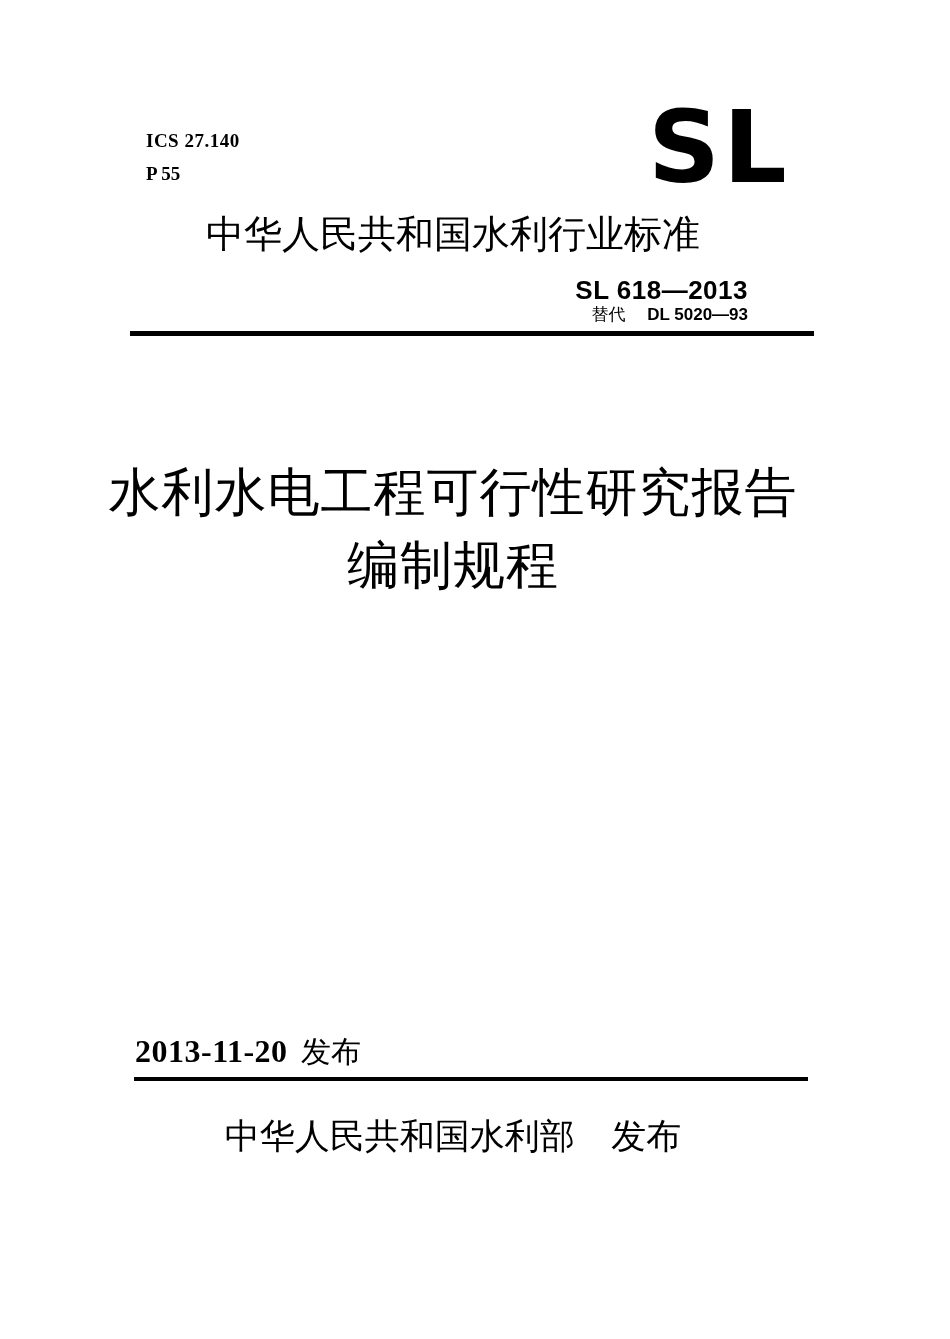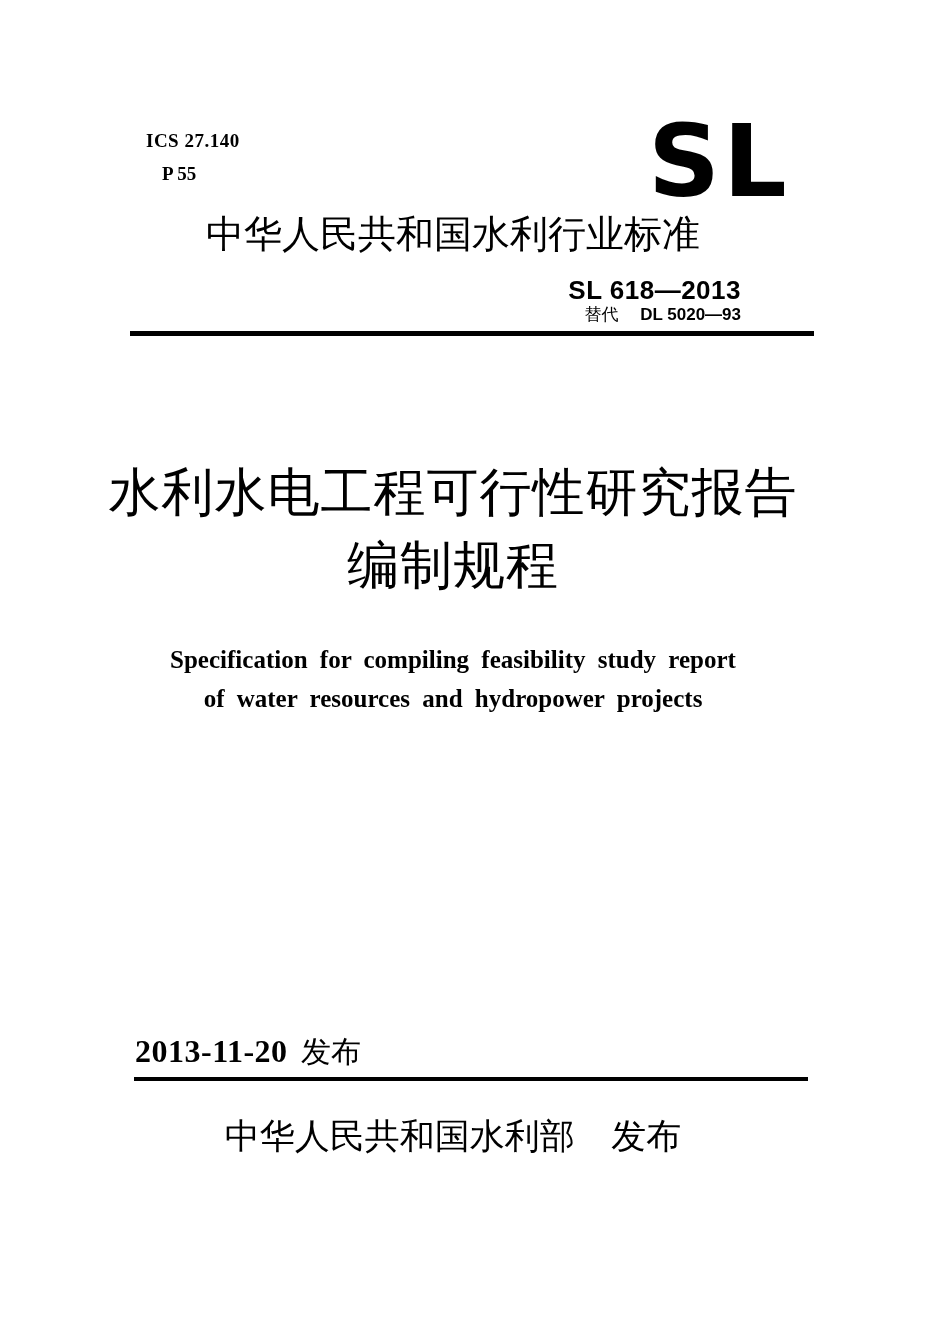--- a/index.html
+++ b/index.html
@@ -29,28 +29,27 @@
     letter-spacing: 0.5px;
   }
   .class-code {
     position: absolute;
     left: 146px;
     top: 163px;
     font-family: "Liberation Serif", serif;
     font-weight: bold;
     font-size: 19px;
     line-height: 22px;
-    margin-left: 16px;
   }
 
   
   .sl-logo {
     position: absolute;
     left: 648px;
-    top: 112px;
+    top: 98px;
     font-family: "DejaVu Sans", sans-serif;
     font-weight: bold;
     font-size: 100px;
     line-height: 100px;
     letter-spacing: 3px;
     transform: scaleY(1.0);
   }
 
   
   .category-title {
@@ -61,21 +60,21 @@
     text-align: center;
     font-size: 38px;
     line-height: 46px;
     letter-spacing: 0px;
     white-space: nowrap;
   }
 
   
   .std-block {
     position: absolute;
-    right: 165px;
+    right: 158px;
     top: 277px;
     text-align: right;
   }
   .std-number {
     font-size: 26px;
     line-height: 27px;
     font-weight: bold;
     letter-spacing: 0.5px;
     white-space: nowrap;
   }
@@ -196,24 +195,20 @@
     </div>
   </div>
 
   <div class="rule rule-top"></div>
 
   <div class="main-title">
     <div class="main-title-line">水利水电工程可行性研究报告</div>
     <div class="main-title-line">编制规程</div>
   </div>
 
-  <div class="en-title">
-    <div class="en-title-line">Specification for compiling feasibility study report</div>
-    <div class="en-title-line">of water resources and hydropower projects</div>
-  </div>
 
   <div class="dates-row">
     <div class="date-group">
       <span class="date-number">2013-11-20</span>
       <span class="date-label">发布</span>
     </div>
   </div>
 
   <div class="rule rule-bottom"></div>
 

